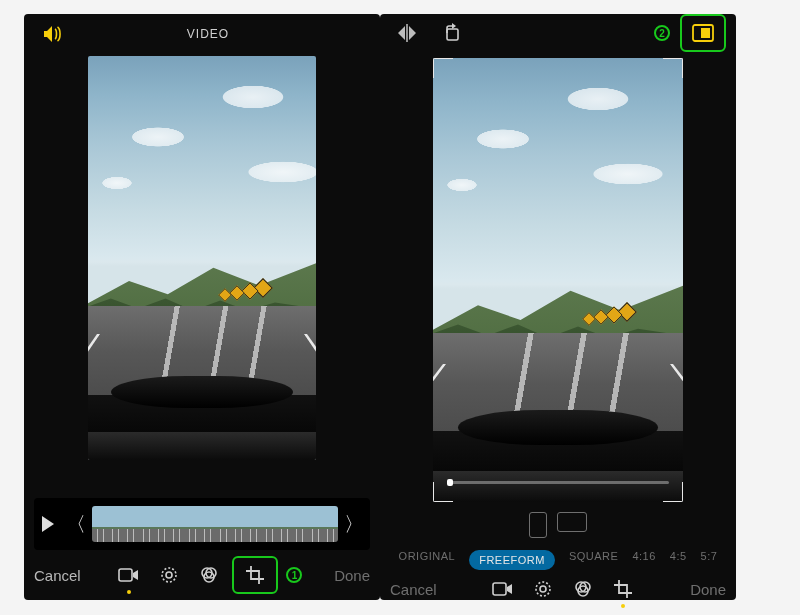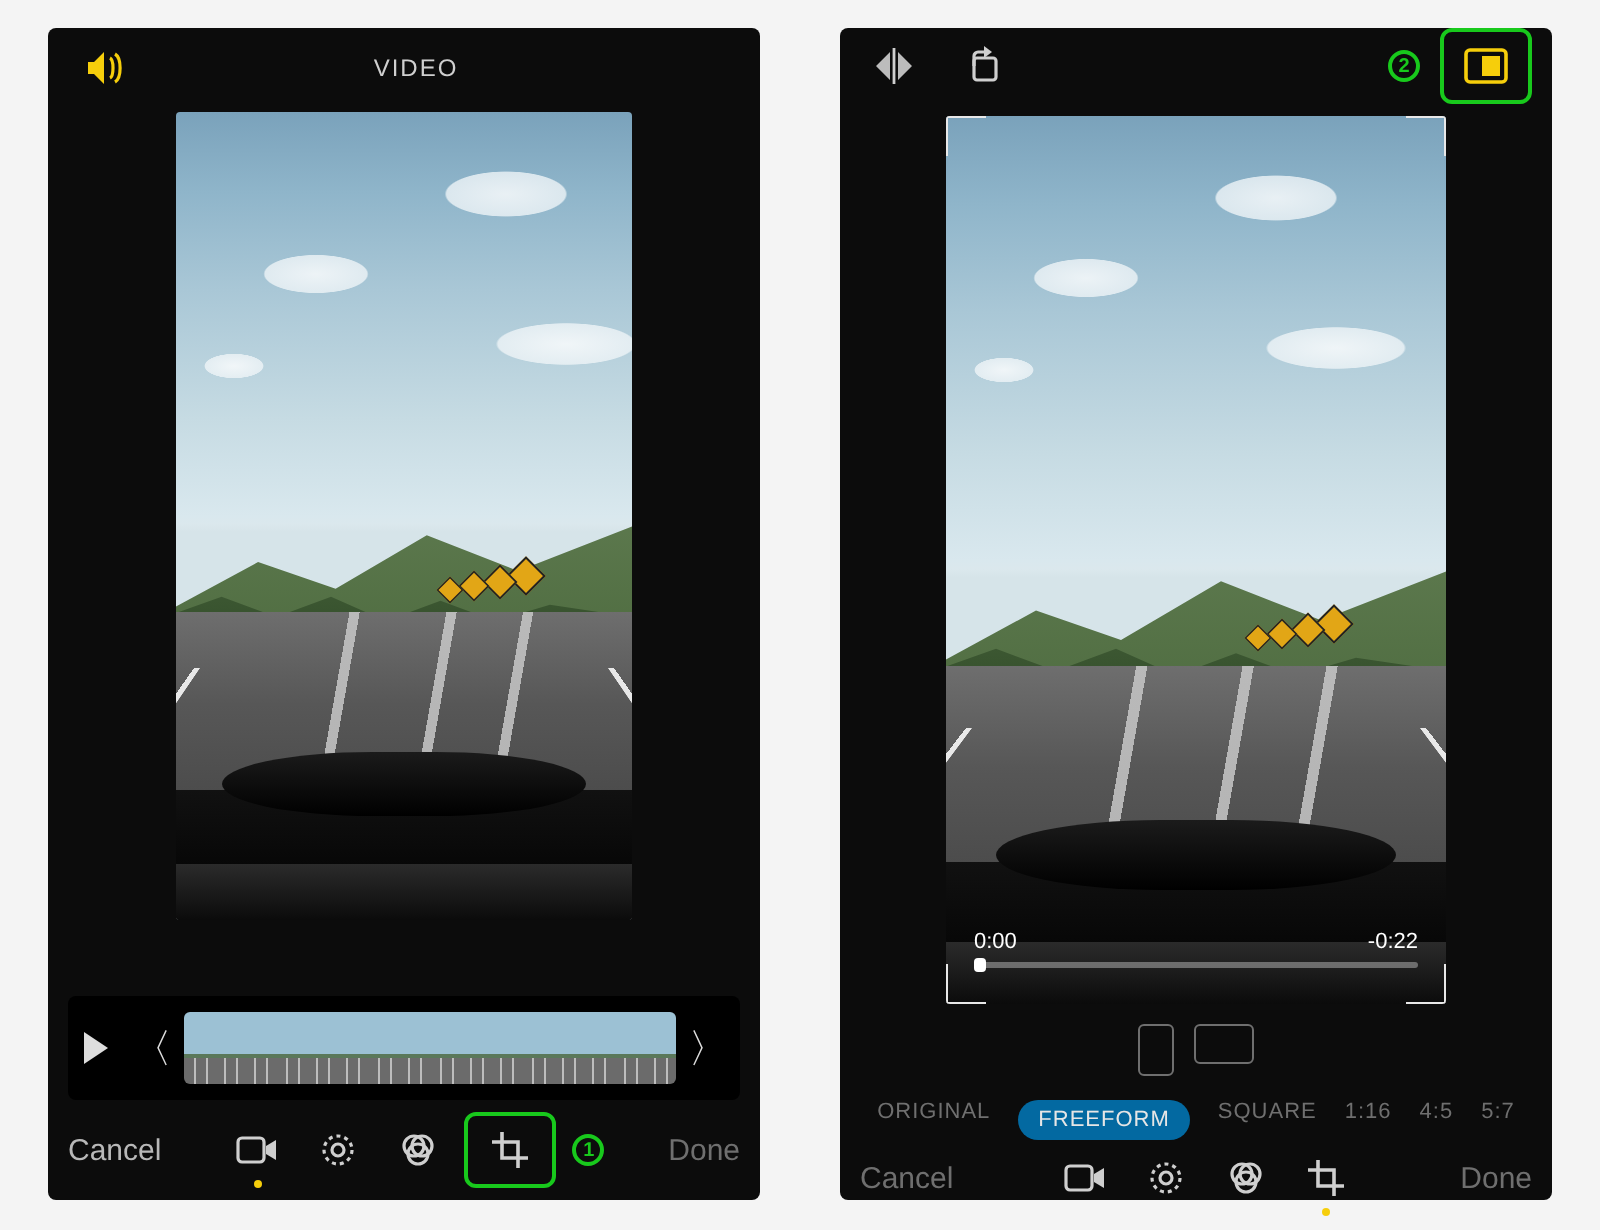--- a/index.html
+++ b/index.html
@@ -6,21 +6,21 @@
     --bg:#f4f4f4;
     --phone:#0c0c0c;
     --panel:#1c1c1e;
     --text:#d9d9d9;
     --muted:#6f6f6f;
     --yellow:#f6ce0b;
     --accent:#18c91c;
   }
   *{box-sizing:border-box;font-family:-apple-system,Helvetica,Arial,sans-serif}
   body{margin:0;background:var(--bg);width:800px;height:615px;overflow:hidden}
-  .stage{display:flex;gap:40px;padding:14px 24px}
+  .stage{display:flex;padding:14px 24px}
   .phone{width:356px;height:586px;background:var(--phone);border-radius:4px;position:relative;color:var(--text);display:flex;flex-direction:column}
   
   .topbar{height:40px;display:flex;align-items:center;justify-content:space-between;padding:0 12px}
   .topbar .title{flex:1;text-align:center;color:#cfcfcf;font-size:12px;letter-spacing:1px}
   
   .video{flex:1;display:flex;justify-content:center;align-items:flex-start;position:relative}
   .frame{width:228px;height:404px;position:relative;margin-top:2px;overflow:hidden;border-radius:2px}
   .frame.crop{width:250px;height:444px;margin-top:6px}
   .sky{position:absolute;inset:0;background:linear-gradient(#7aa2bb 0%,#8fb5ca 10%,#a9c7d6 22%,#c6dbe3 38%,#d9e8ee 50%, #dbe8ed 51%, #d6e4e9 52%)}
   .hills{position:absolute;left:0;right:0;top:48%;height:22%;background:
@@ -226,39 +226,35 @@
             <div class="sign s3"></div>
             <div class="sign s4"></div>
           </div>
         <div class="dash"></div>
           <div class="hood"></div>
         <div class="corner tl"></div>
         <div class="corner tr"></div>
         <div class="corner bl"></div>
         <div class="corner br"></div>
         <div class="scrub">
-          <div class="row">
-            <span>0:00</span>
-            <span>-0:22</span>
-          </div>
           <div class="bar"></div>
         </div>
       </div>
     </div>
 
     <div class="orient">
       <div class="rect port"></div>
       <div class="rect land"></div>
     </div>
 
     <div class="aspects" id="aspects">
         <span>ORIGINAL</span>
         <span class="pill">FREEFORM</span>
         <span>SQUARE</span>
-        <span>1:16</span>
+        <span>4:16</span>
         <span>4:5</span>
         <span>5:7</span>
       </div>
 
     <div class="bottom">
       <span class="txtbtn dim">Cancel</span>
       <span class="spacer"></span>
       <span class="tool">
         <svg width="22" height="16" viewBox="0 0 22 16">
             <rect x="1" y="2" width="13" height="12" rx="2" fill="none" stroke="currentColor" stroke-width="1.6"></rect>

